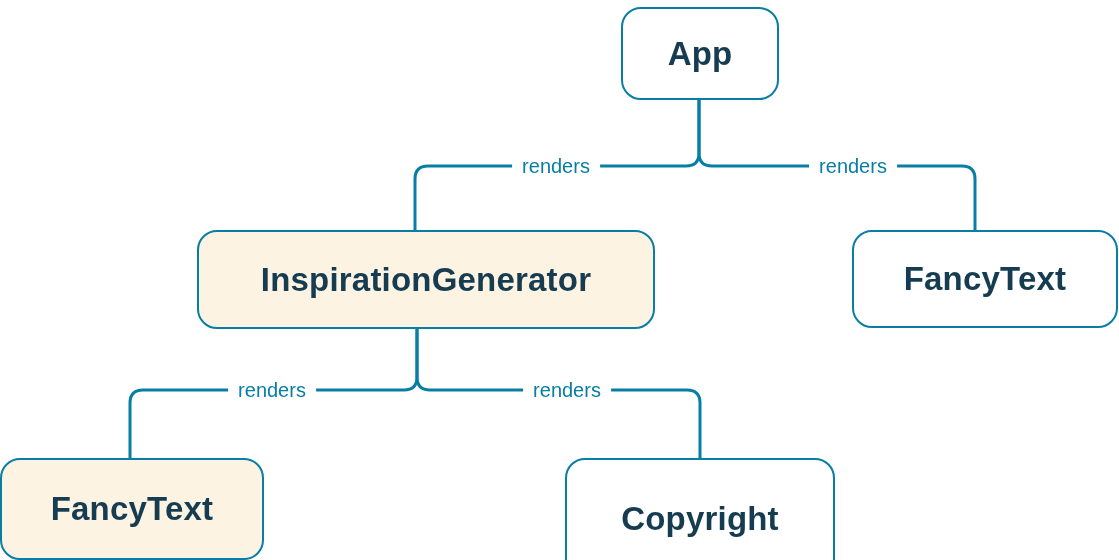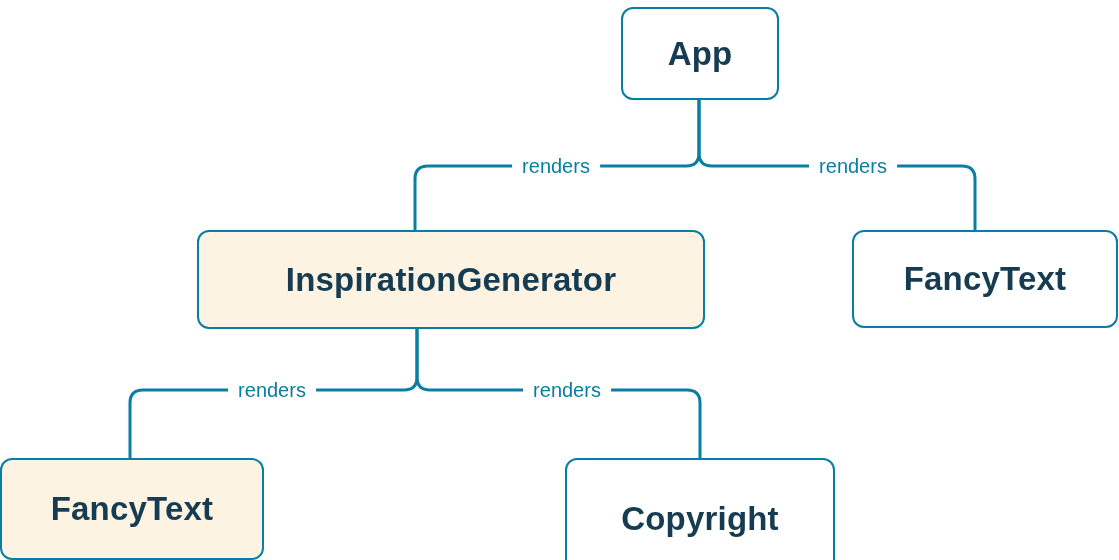--- a/index.html
+++ b/index.html
@@ -16,21 +16,21 @@
   svg.edges path {
     stroke: var(--accent, #087ea4);
     stroke-width: 3;
     fill: none;
   }
   .node {
     position: absolute;
     box-sizing: border-box;
     background: var(--node-fill, #ffffff);
     border: 2.5px solid var(--accent, #087ea4);
-    border-radius: 12px;
+    border-radius: 20px;
     display: flex;
     align-items: center;
     justify-content: center;
     color: var(--text, #163c52);
     font-size: 33px;
     font-weight: 600;
     letter-spacing: 0.2px;
   }
   .node.highlighted { background: var(--highlight-fill, #fdf3e3); }
   .edge-label {
@@ -39,21 +39,21 @@
     background: var(--background, #ffffff);
     color: var(--accent, #087ea4);
     font-size: 20px;
     font-weight: 500;
     line-height: 1.2;
     padding: 0 10px;
     white-space: nowrap;
   }
   
   #node-app                   { left: 621px; top: 7px;   width: 158px; height: 93px;  }
-  #node-inspiration-generator { left: 197px; top: 230px; width: 508px; height: 99px;  }
+  #node-inspiration-generator { left: 197px; top: 230px; width: 458px; height: 99px;  }
   #node-fancy-text-top        { left: 852px; top: 230px; width: 266px; height: 98px;  }
   #node-fancy-text-bottom     { left: 0px;   top: 458px; width: 264px; height: 102px; }
   #node-copyright             { left: 565px; top: 458px; width: 270px; height: 122px; }
   
   #edge-label-0 { left: 556px; top: 166px; }
   #edge-label-1 { left: 853px; top: 166px; }
   #edge-label-2 { left: 272px; top: 390px; }
   #edge-label-3 { left: 567px; top: 390px; }
 </style>
 </head>

